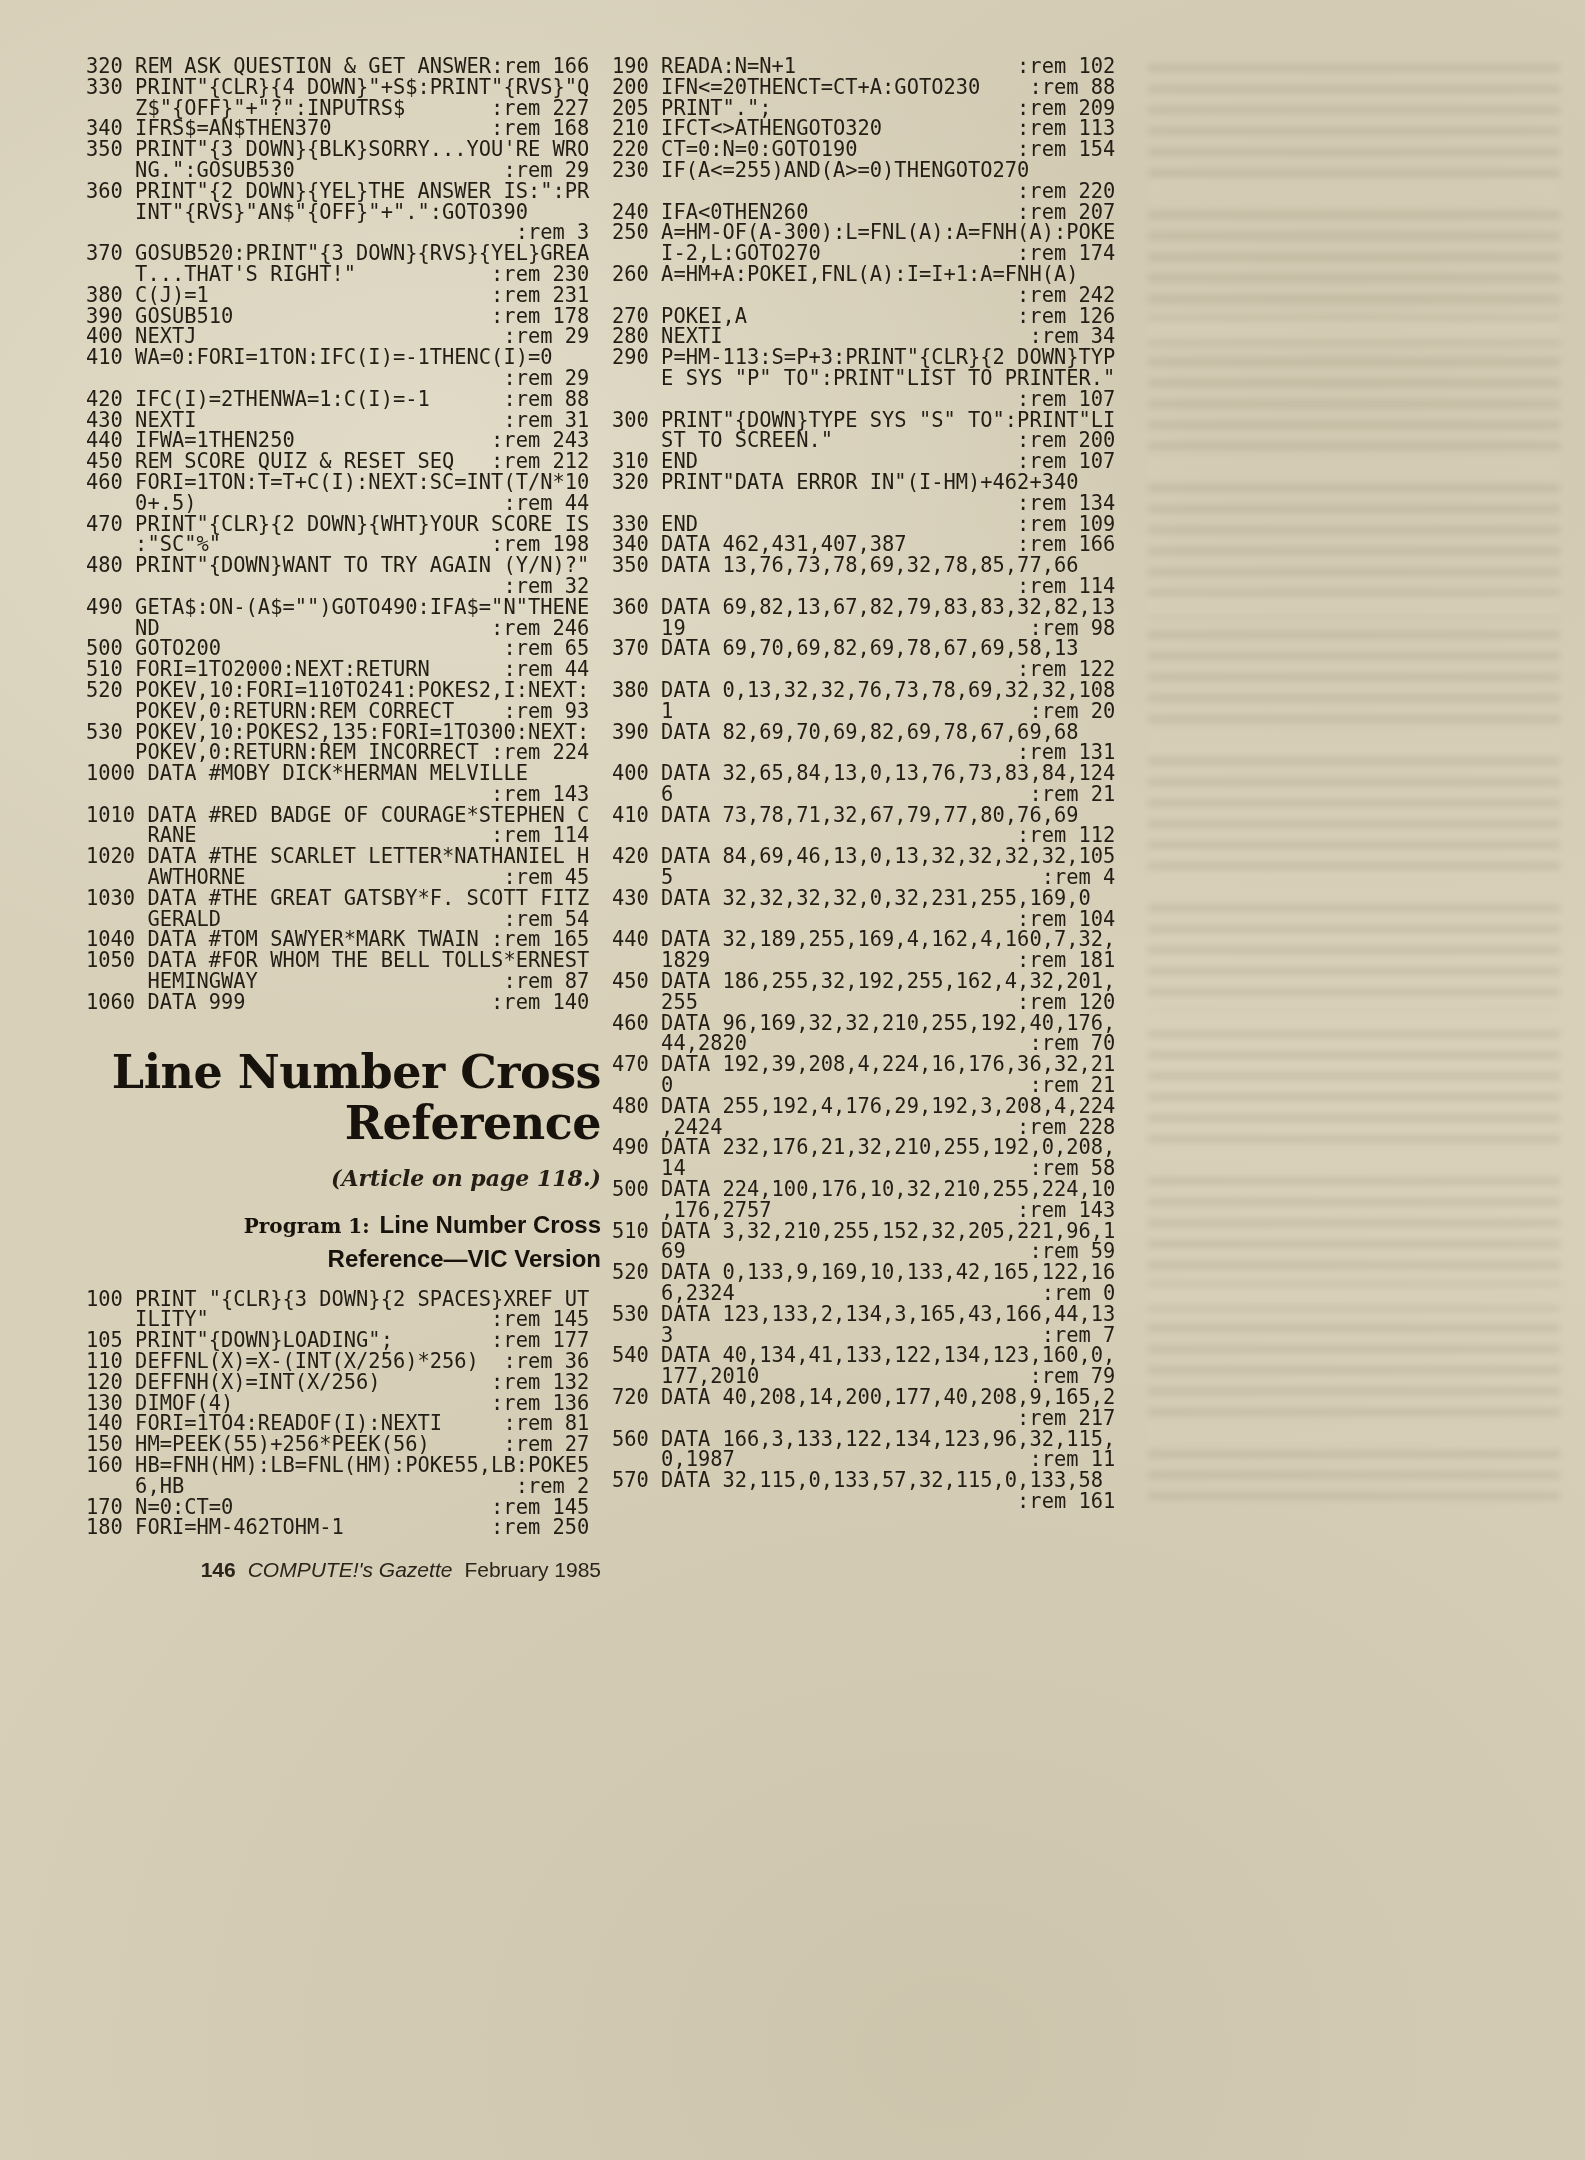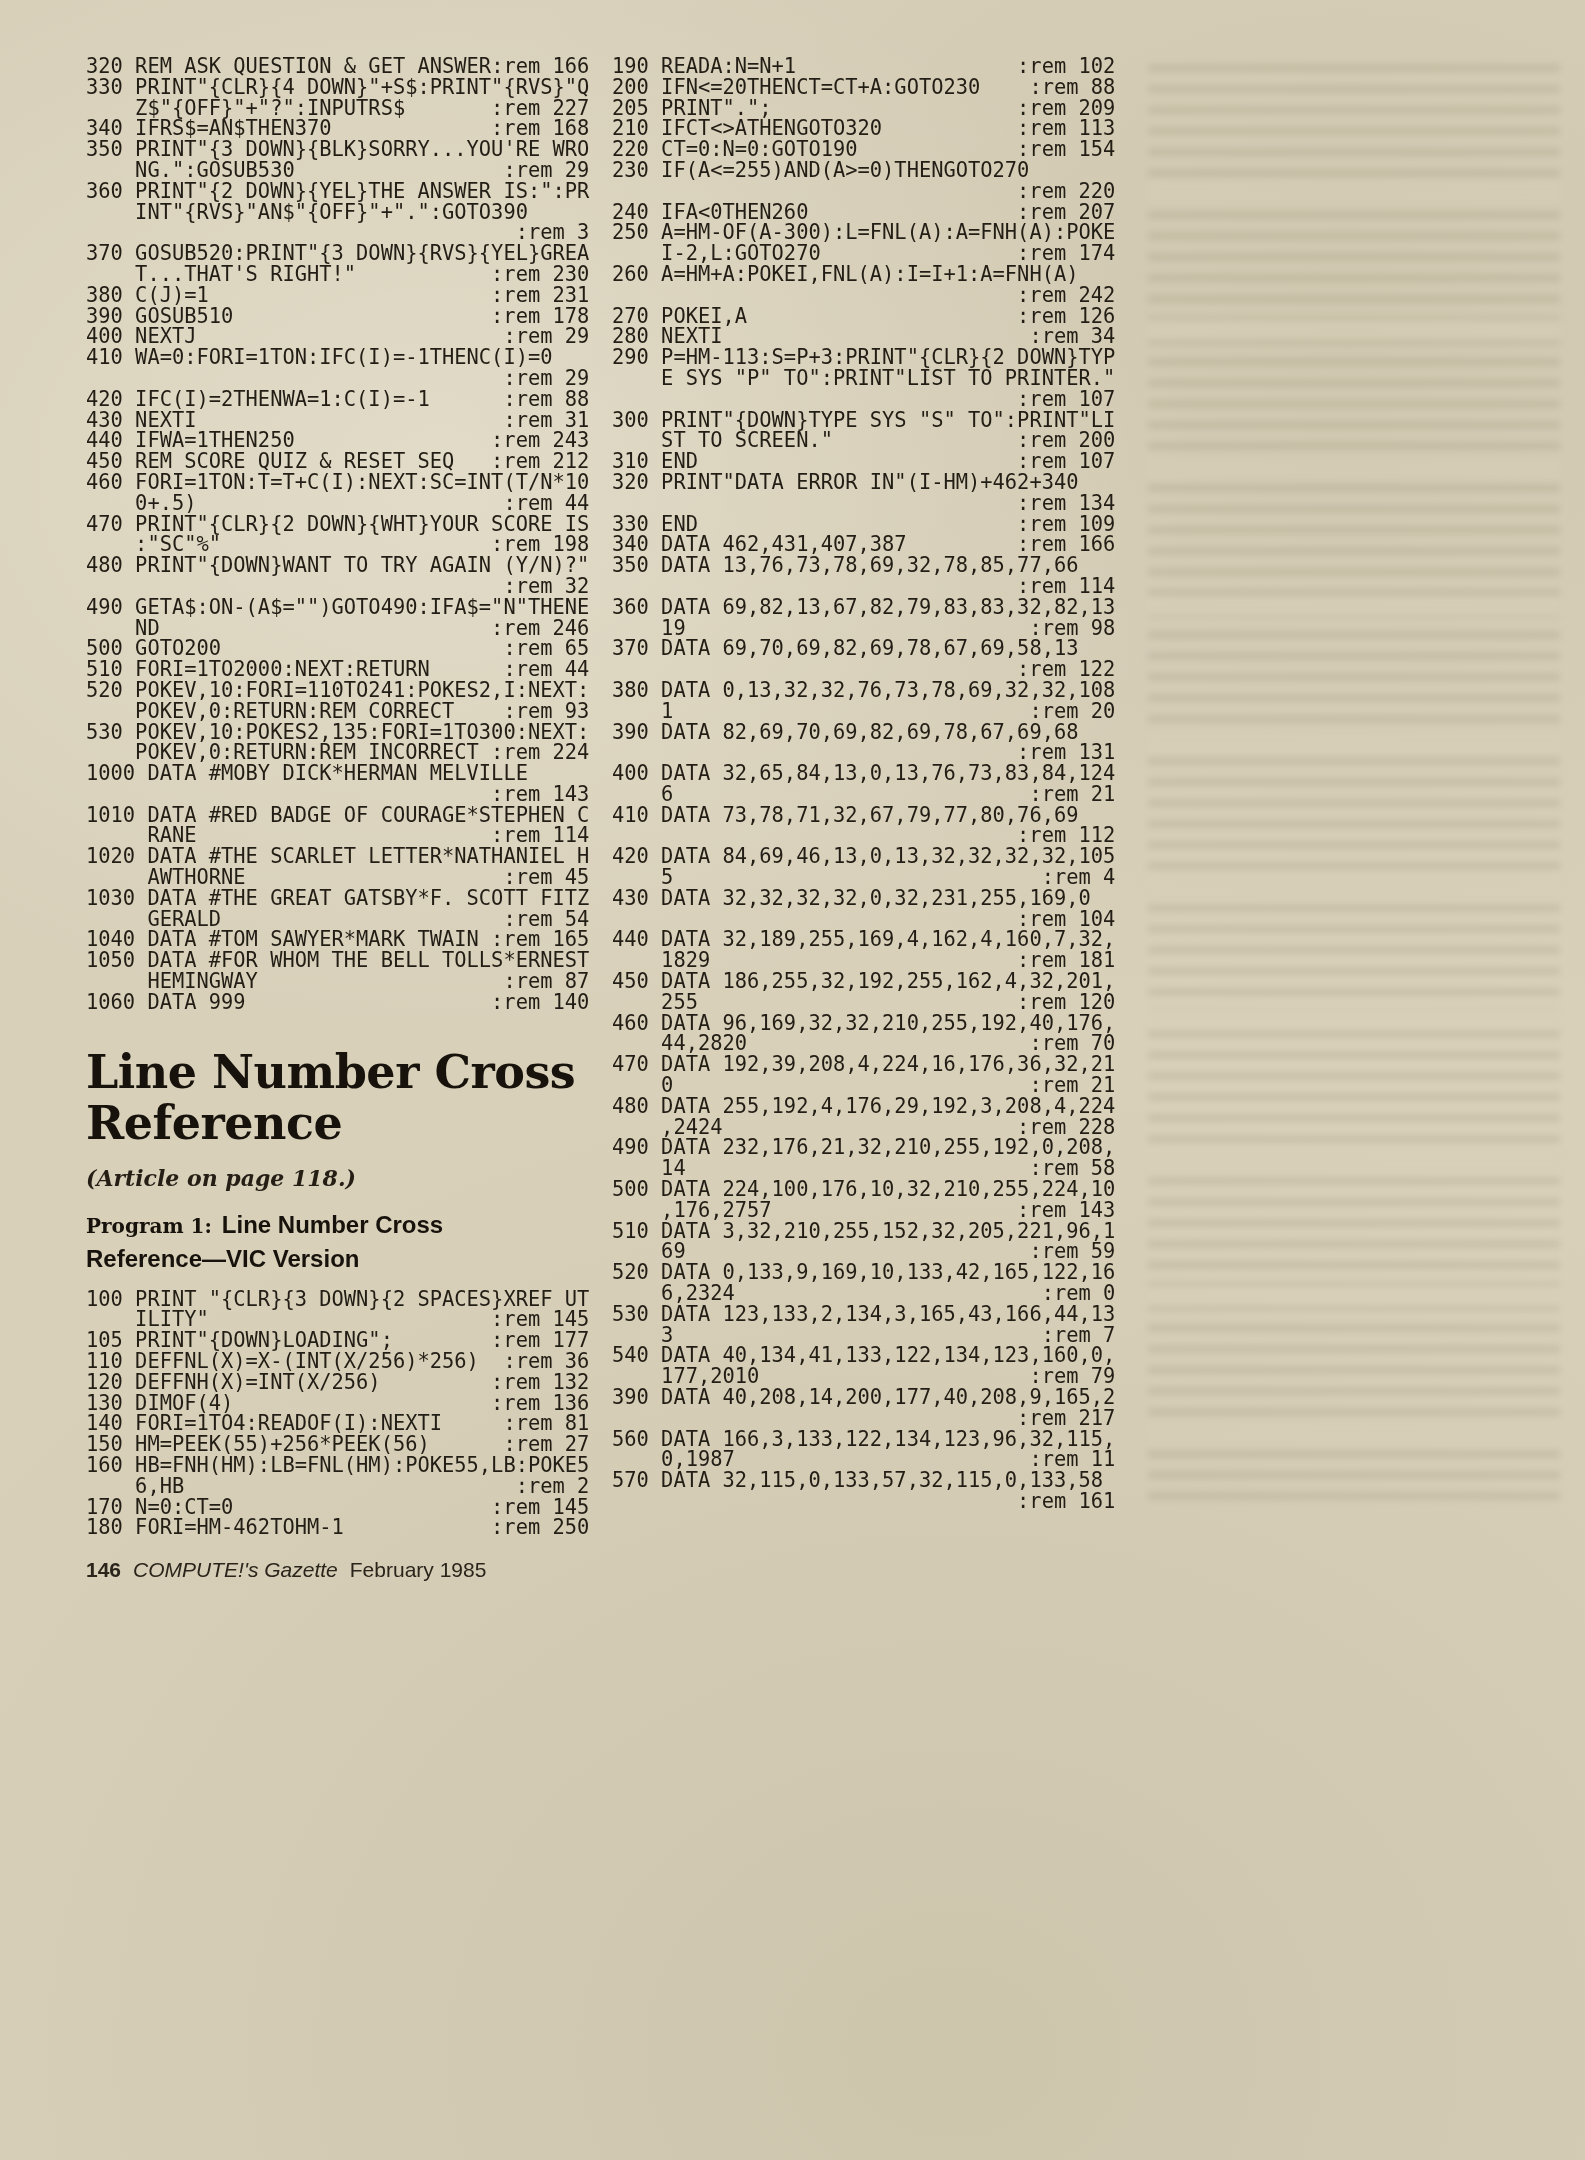--- a/index.html
+++ b/index.html
@@ -10,20 +10,21 @@
     background: #d8d0b9;
     overflow: hidden;
   }
   .paper {
     position: absolute; inset: 0;
     background:
       radial-gradient(1100px 800px at 28% 22%, rgba(255,253,245,0.25), rgba(255,255,255,0) 70%),
       radial-gradient(1300px 1000px at 85% 15%, rgba(140,125,95,0.10), rgba(0,0,0,0) 70%),
       radial-gradient(1600px 1300px at 60% 95%, rgba(130,115,85,0.12), rgba(0,0,0,0) 75%),
       #d8d0b9;
+    text-align: right;
   }
   .col-left  { position: absolute; left: 86px;  top: 56px; width: 515px; }
   .col-right { position: absolute; left: 612px; top: 56px; width: 515px; }
 
   .listing {
     font-family: "DejaVu Sans Mono", monospace;
     font-size: 20.4px;
     line-height: 20.8px;
     width: 41ch;
     color: #221d15;
@@ -238,21 +239,21 @@
         <div class="code-line"><span class="code">500 DATA 224,100,176,10,32,210,255,224,10</span><span class="rem"></span></div>
         <div class="code-line"><span class="code">    ,176,2757</span><span class="rem">:rem 143</span></div>
         <div class="code-line"><span class="code">510 DATA 3,32,210,255,152,32,205,221,96,1</span><span class="rem"></span></div>
         <div class="code-line"><span class="code">    69</span><span class="rem">:rem 59</span></div>
         <div class="code-line"><span class="code">520 DATA 0,133,9,169,10,133,42,165,122,16</span><span class="rem"></span></div>
         <div class="code-line"><span class="code">    6,2324</span><span class="rem">:rem 0</span></div>
         <div class="code-line"><span class="code">530 DATA 123,133,2,134,3,165,43,166,44,13</span><span class="rem"></span></div>
         <div class="code-line"><span class="code">    3</span><span class="rem">:rem 7</span></div>
         <div class="code-line"><span class="code">540 DATA 40,134,41,133,122,134,123,160,0,</span><span class="rem"></span></div>
         <div class="code-line"><span class="code">    177,2010</span><span class="rem">:rem 79</span></div>
-        <div class="code-line"><span class="code">390 DATA 40,208,14,200,177,40,208,9,165,2</span><span class="rem"></span></div>
+        <div class="code-line"><span class="code">720 DATA 40,208,14,200,177,40,208,9,165,2</span><span class="rem"></span></div>
         <div class="code-line"><span class="code"></span><span class="rem">:rem 217</span></div>
         <div class="code-line"><span class="code">560 DATA 166,3,133,122,134,123,96,32,115,</span><span class="rem"></span></div>
         <div class="code-line"><span class="code">    0,1987</span><span class="rem">:rem 11</span></div>
         <div class="code-line"><span class="code">570 DATA 32,115,0,133,57,32,115,0,133,58</span><span class="rem"></span></div>
         <div class="code-line"><span class="code"></span><span class="rem">:rem 161</span></div>
       </div>
   </div>
 
   <div class="ghost"></div>
 

